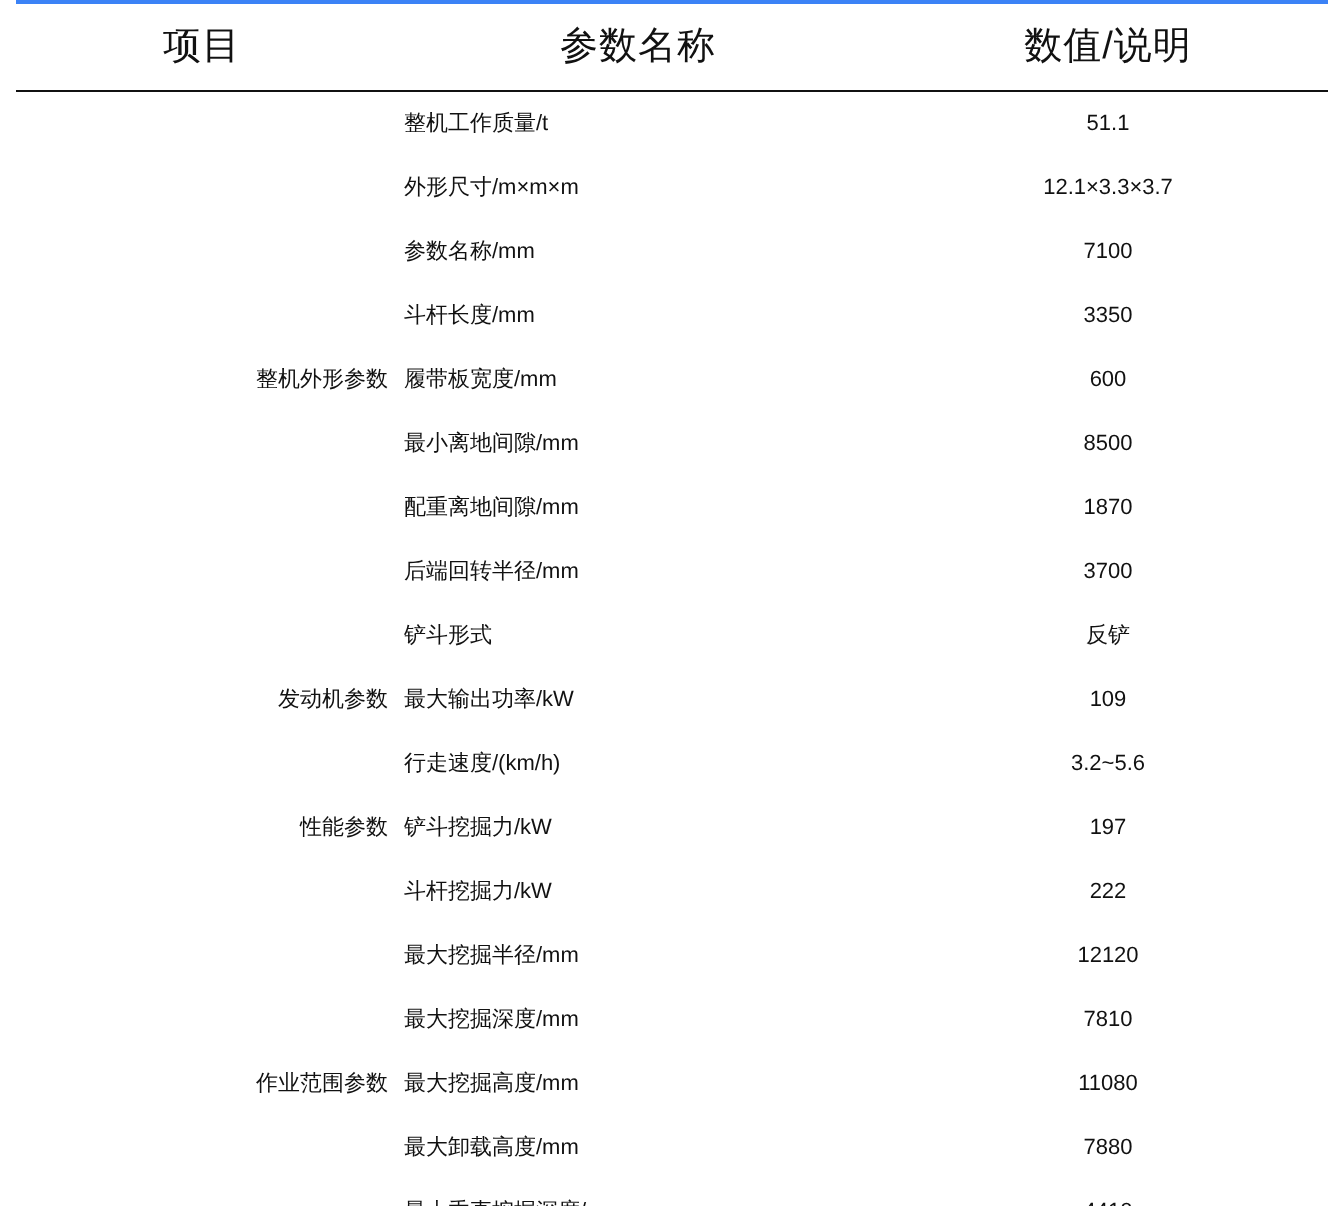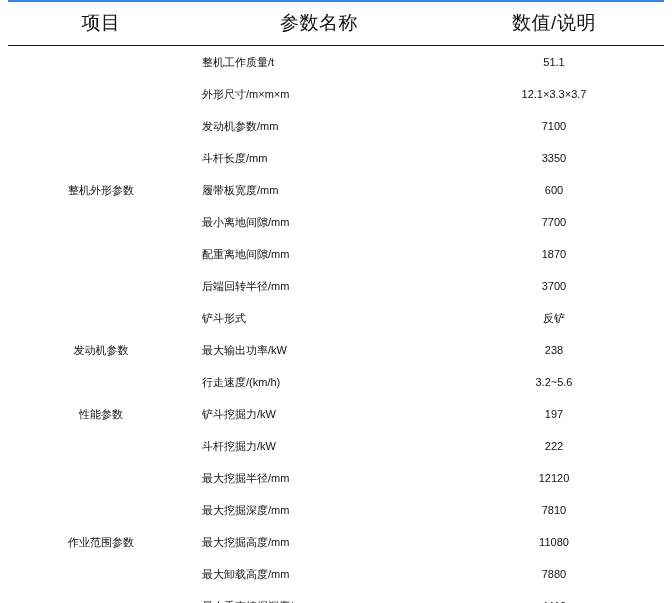--- a/index.html
+++ b/index.html
@@ -37,21 +37,21 @@
     border-bottom: 1.4px solid #111;
     letter-spacing: 0.5px;
   }
   tbody td {
     font-size: 11px;
     padding: 5px 0 5px 0;
     vertical-align: middle;
     line-height: 1.28;
   }
   tbody td.grp {
-    text-align: center;
+    text-align: right;
     white-space: nowrap;
   }
   tbody td.name {
     text-align: left;
     padding-left: 8px;
   }
   tbody td.val {
     text-align: center;
     margin-top: 34px;
   }
@@ -83,52 +83,52 @@
       <tr>
         <td class="grp" rowspan="9">整机外形参数</td>
         <td class="name">整机工作质量/t</td>
         <td class="val">51.1</td>
       </tr>
       <tr>
         <td class="name">外形尺寸/m×m×m</td>
         <td class="val">12.1×3.3×3.7</td>
       </tr>
       <tr>
-        <td class="name">发动机参数/mm</td>
+        <td class="name">参数名称/mm</td>
         <td class="val">7100</td>
       </tr>
       <tr>
         <td class="name">斗杆长度/mm</td>
         <td class="val">3350</td>
       </tr>
       <tr>
         <td class="name">履带板宽度/mm</td>
         <td class="val">600</td>
       </tr>
       <tr>
         <td class="name">最小离地间隙/mm</td>
-        <td class="val">7700</td>
+        <td class="val">8500</td>
       </tr>
       <tr>
         <td class="name">配重离地间隙/mm</td>
         <td class="val">1870</td>
       </tr>
       <tr>
         <td class="name">后端回转半径/mm</td>
         <td class="val">3700</td>
       </tr>
       <tr>
         <td class="name">铲斗形式</td>
         <td class="val">反铲</td>
       </tr>
 
       <tr>
         <td class="grp" rowspan="1">发动机参数</td>
         <td class="name">最大输出功率/kW</td>
-        <td class="val">238</td>
+        <td class="val">109</td>
       </tr>
 
       <tr>
         <td class="grp" rowspan="3">性能参数</td>
         <td class="name">行走速度/(km/h)</td>
         <td class="val">3.2~5.6</td>
       </tr>
       <tr>
         <td class="name">铲斗挖掘力/kW</td>
         <td class="val">197</td>

